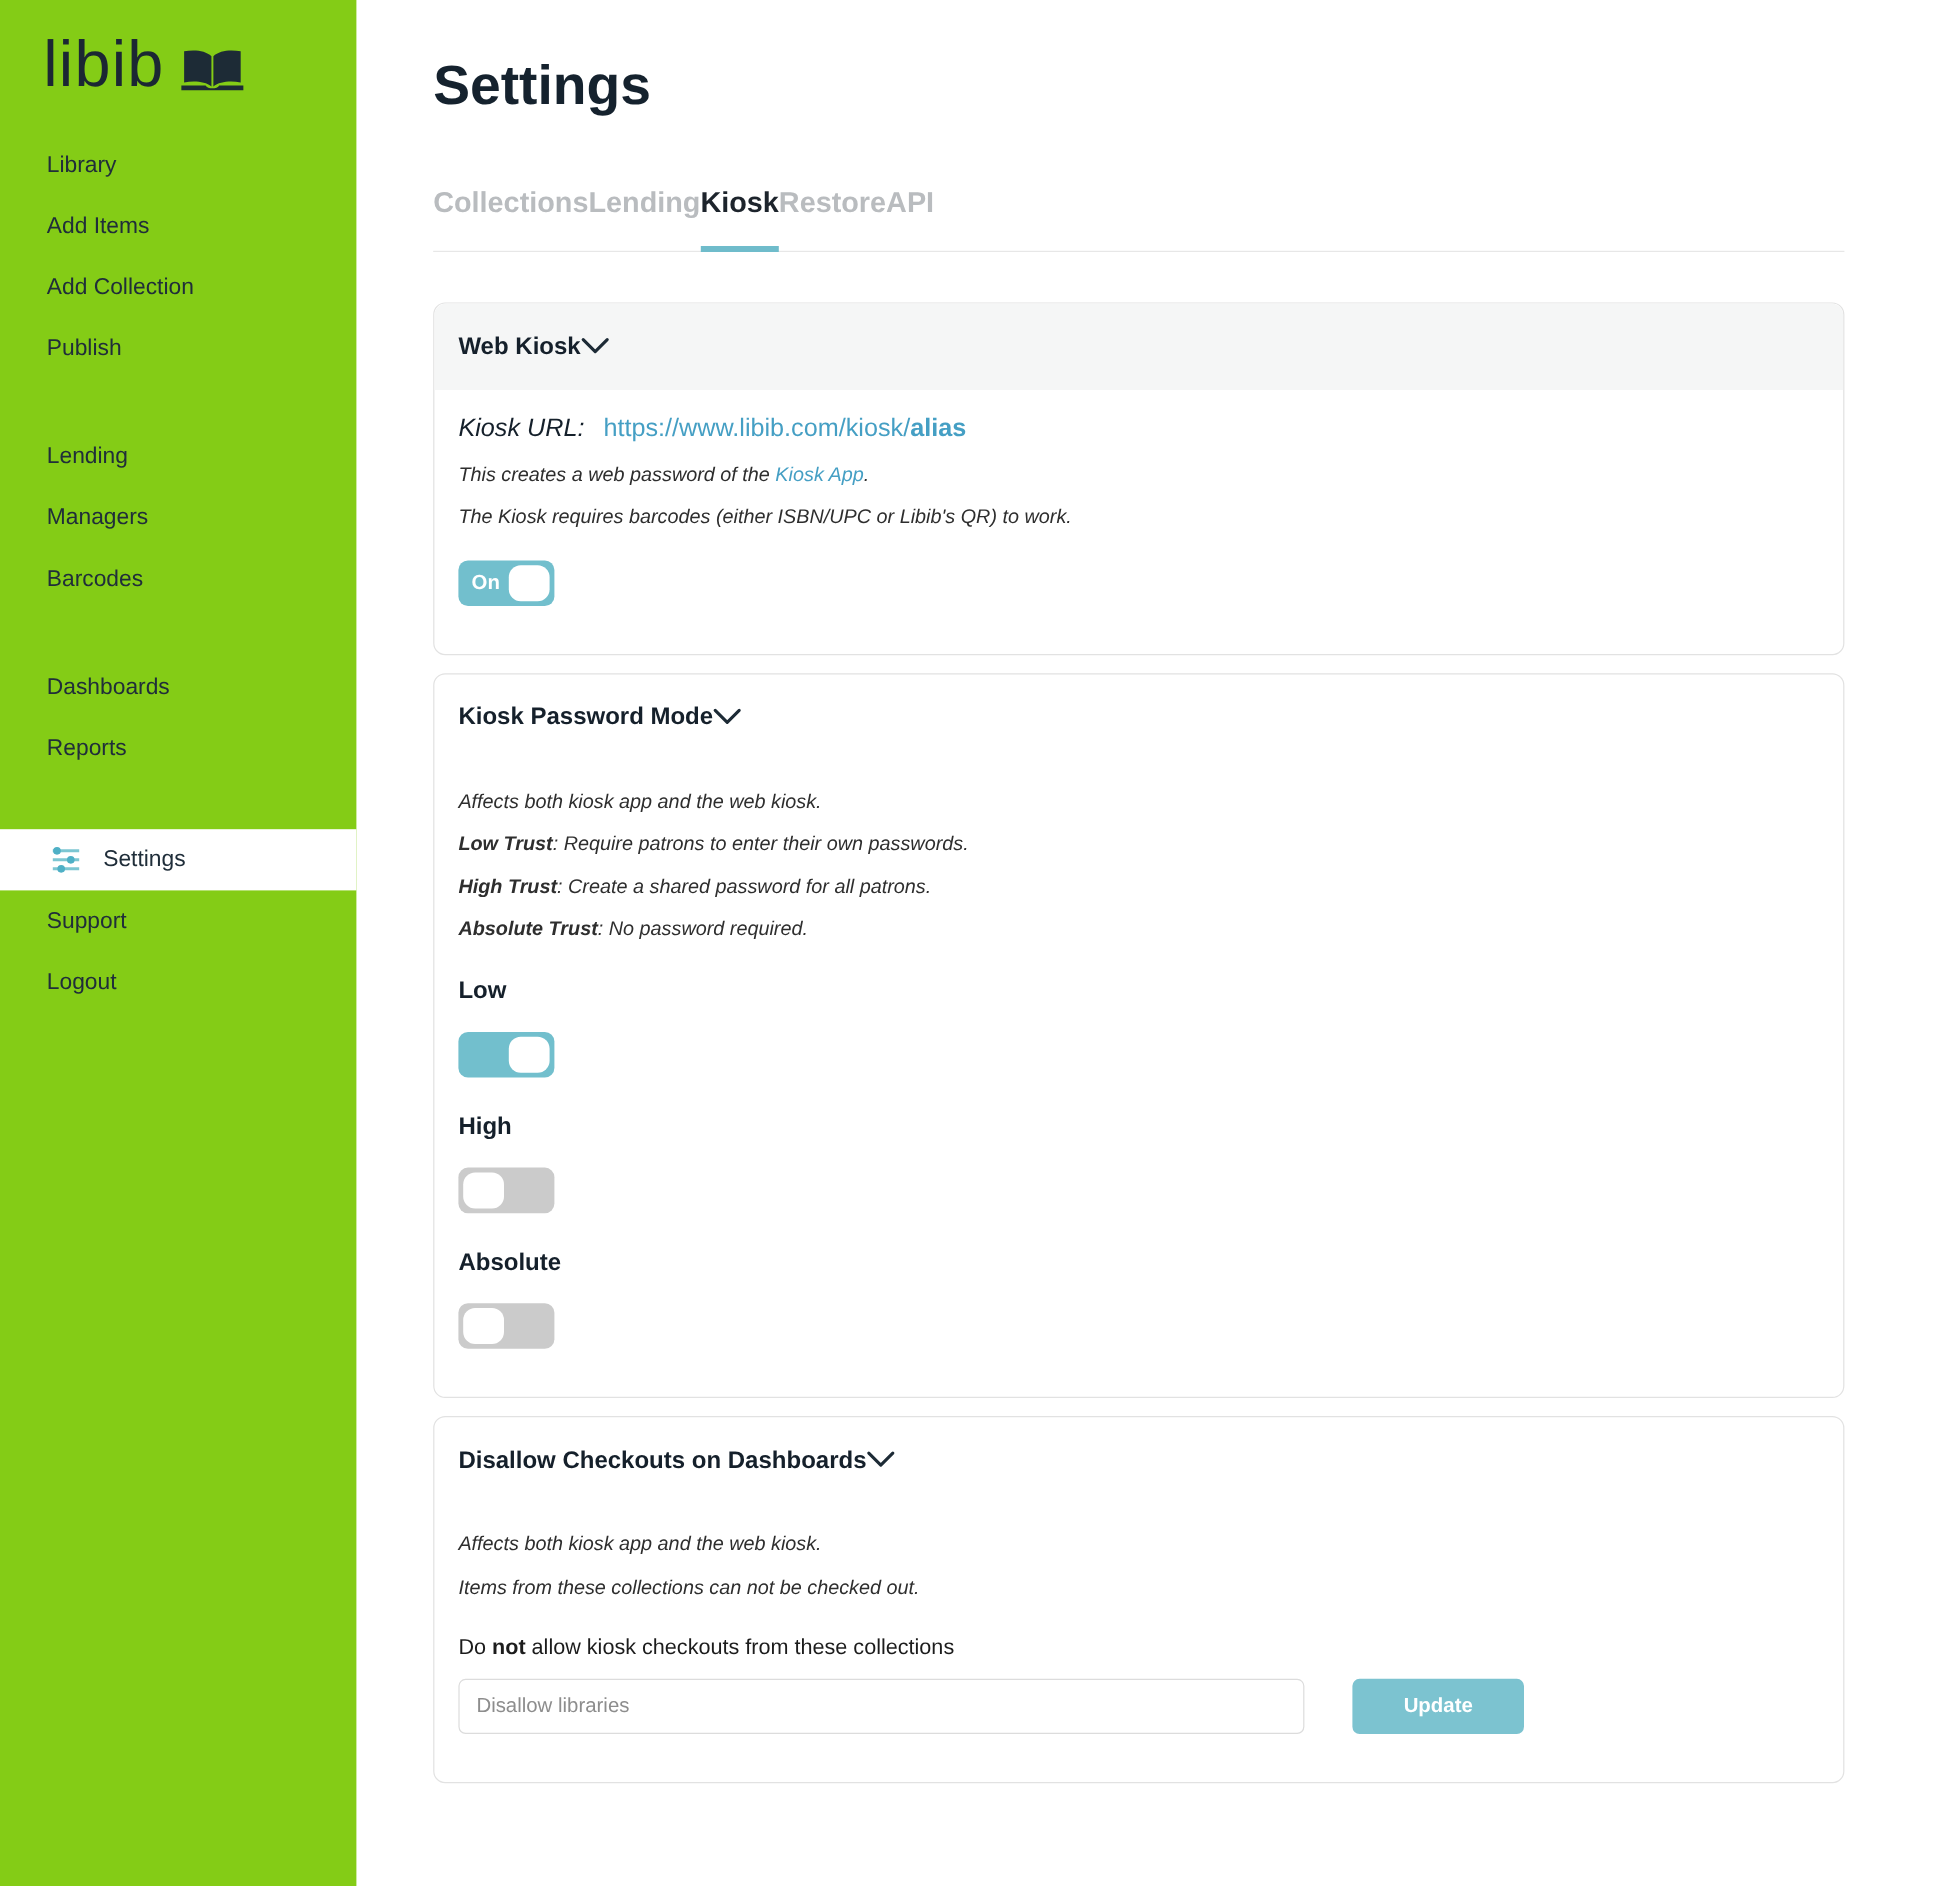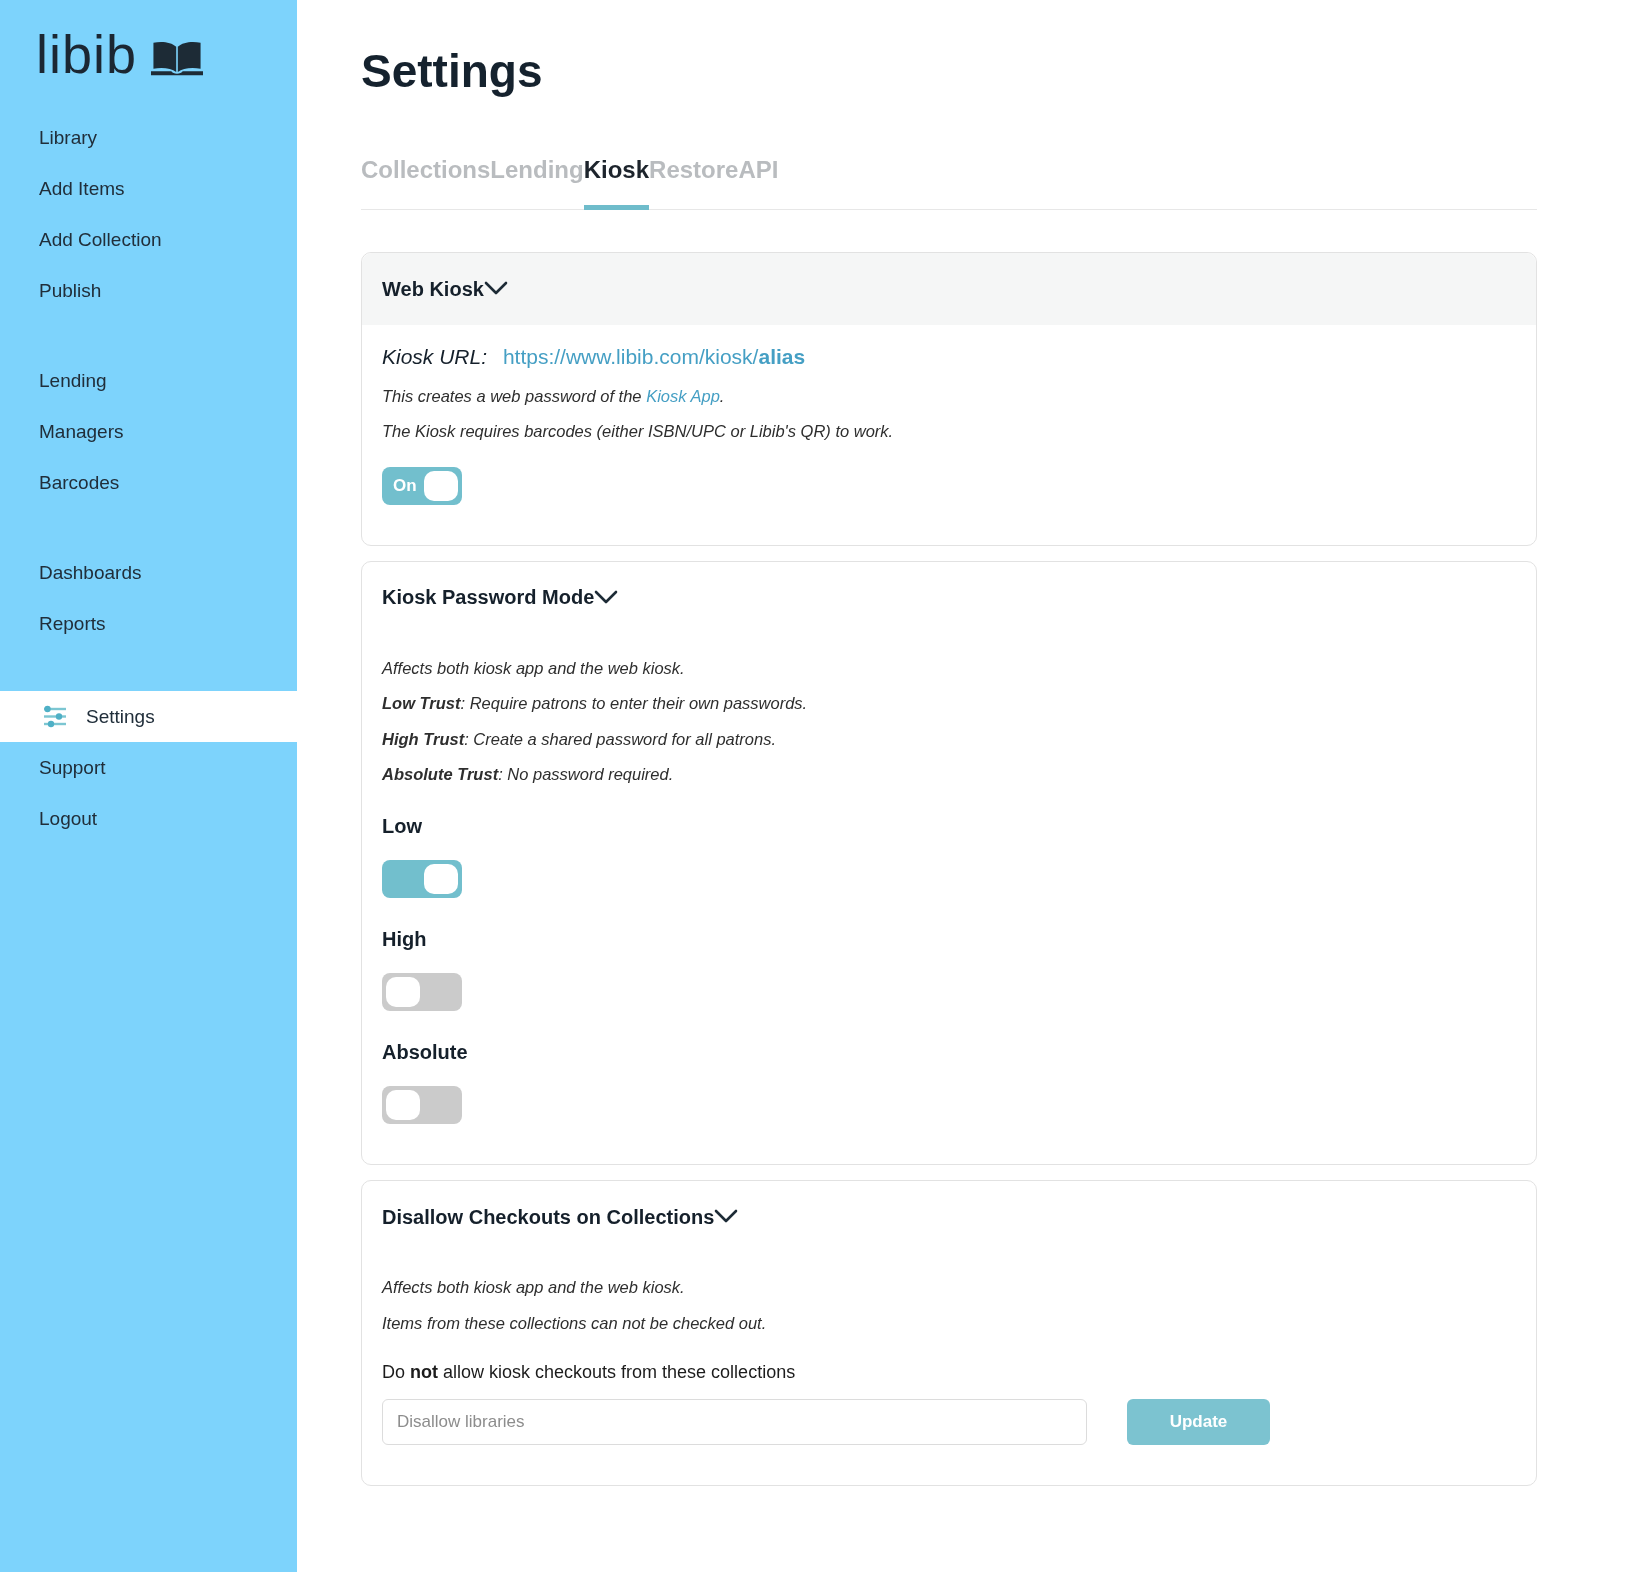--- a/index.html
+++ b/index.html
@@ -1,21 +1,21 @@
 <!DOCTYPE html>
 <html><head>
 <meta charset="utf-8">
 <style>
   * { box-sizing: border-box; margin: 0; padding: 0; }
   html,body { width: 1630px; height: 1572px; background: #fff;
     font-family: "Liberation Sans", sans-serif; color: #1d2b36; overflow: hidden; }
   .app { display: flex; width: 100%; height: 100%; }
 
   
-  .sidebar { width: 297px; flex: 0 0 297px; background: #7dd3fc; height: 100%; }
+  .sidebar { width: 297px; flex: 0 0 297px; background: #84cc16; height: 100%; }
   .logo { padding: 36px 0 0 36px; height: 72px; display: flex; align-items: center; gap: 14px; }
   .logo-text { font-size: 54px; font-weight: 300; color: #1b2733; letter-spacing: 1px; line-height: 1; }
   .logo svg { margin-top: 10px; }
   .nav { margin-top: 40px; }
   .nav-item { height: 51px; display: flex; align-items: center; padding-left: 39px;
     font-size: 19px; color: #202e3a; cursor: pointer; }
   .nav-item.gap { margin-top: 39px; }
   .nav-item.gap-lg { margin-top: 42px; }
   .nav-item.active { background: #ffffff; padding-left: 42px; }
   .nav-item.active .nav-ico { margin-right: 17px; display: flex; }
@@ -173,21 +173,21 @@
 
         <div class="opt-label">Absolute</div>
         <div class="toggle opt-toggle t-off">
           <span class="knob"></span>
         </div>
       </div>
     </section>
 
     <section class="card">
       <div class="card-header">
-        <span class="card-title">Disallow Checkouts on Collections</span>
+        <span class="card-title">Disallow Checkouts on Dashboards</span>
         <button class="chev-btn">
           <svg width="24" height="16" viewBox="0 0 24 16">
             <polyline points="2,2 12,12 22,2" fill="none" stroke="#1d2b36" stroke-width="2.6" stroke-linecap="round" stroke-linejoin="round"></polyline>
           </svg>
         </button>
       </div>
       <div class="card-body">
         <p class="body-line"><span>Affects both kiosk app and the web kiosk.</span></p>
         <p class="body-line"><span>Items from these collections can not be checked out.</span></p>
 

